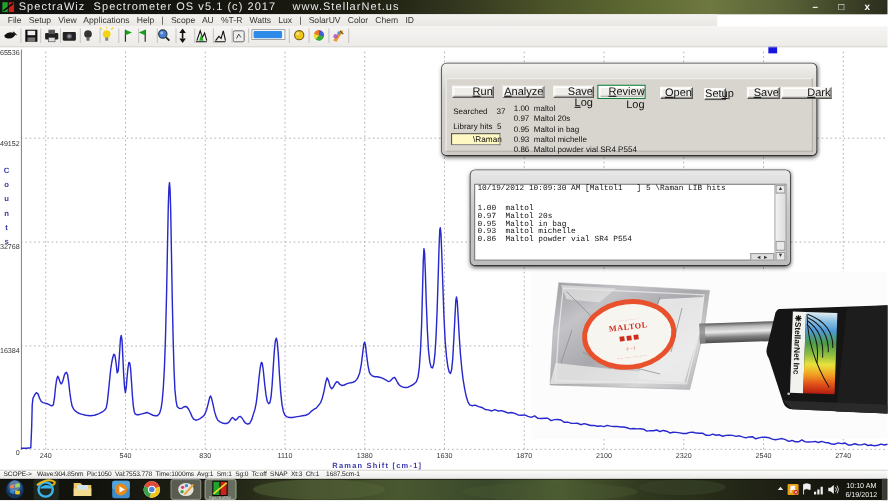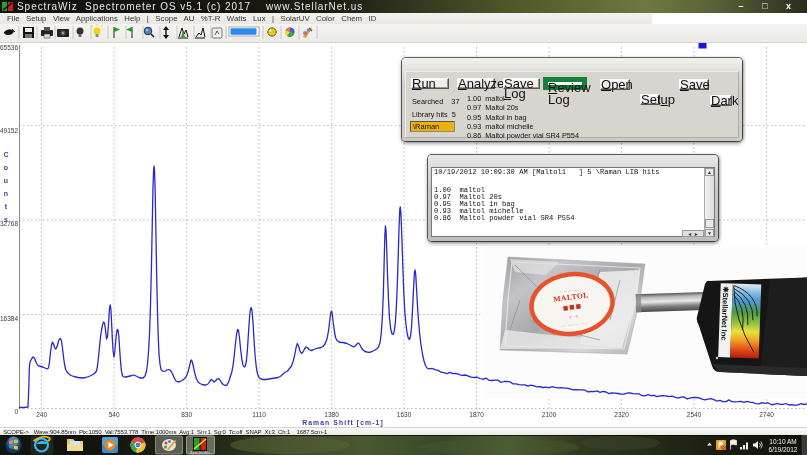--- a/index.html
+++ b/index.html
@@ -12,22 +12,22 @@
 
 #menu{position:absolute;left:0;top:13px;width:652px;height:11px;background:linear-gradient(#f4f2ef,#e9e7e2);font-size:7.8px;color:#333;white-space:pre;padding-left:7px;line-height:11px}
 
 #tbar{position:absolute;left:0;top:24px;width:807px;height:19px;background:linear-gradient(#f5f4f2,#ecebe8);border-bottom:1px solid #d5d3cf}
 
 #chart{position:absolute;left:0;top:0;width:807px;height:455px}
 
 .win{position:absolute;border-radius:4px;box-shadow:0 2px 4px rgba(0,0,0,.5), 2px 0 3px rgba(0,0,0,.25), 0 0 0 1px #6e6e6e}
 .w1frame{background:linear-gradient(#f2f1ee,#d3d1ca 30%,#cdcbc4)}
 .capbtn{display:inline-block;height:9px;border:1px solid #8a8a8a;border-radius:2px;background:linear-gradient(#fdfdfd,#d8d8d6 50%,#c7c7c4 50%,#e5e5e2);font-size:6px;line-height:7px;text-align:center;color:#444;vertical-align:top}
-.b97{position:absolute;height:11px;background:#efeeeb;border:1px solid #666;border-top-color:#f8f8f6;border-left-color:#f8f8f6;border-right-color:#555;border-bottom-color:#555;box-shadow:inset -1px -1px 0 #9a9892, inset 1px 1px 0 #fff;text-align:left;line-height:10px;font-size:13px;color:#111}
-.bfoc{border:5px solid #15803d;box-shadow:inset 0 0 0 1px #fff, inset 1px 1px 0 1px #fff, inset -2px -2px 0 #9a9892;outline:none}
+.b97{position:absolute;height:11px;background:#efeeeb;border:1px solid #666;border-top-color:#f8f8f6;border-left-color:#f8f8f6;border-right-color:#555;border-bottom-color:#555;box-shadow:inset -1px -1px 0 #9a9892, inset 1px 1px 0 #fff;text-align:right;line-height:10px;font-size:10px;color:#111}
+.bfoc{border:1px solid #15803d;box-shadow:inset 0 0 0 1px #fff, inset 1px 1px 0 1px #fff, inset -2px -2px 0 #9a9892;outline:none}
 
 #status{position:absolute;left:0;top:427px;width:807px;height:8px;background:linear-gradient(#fbfbfa,#ebeae7);border-top:1px solid #d8d6d2;font-size:6px;letter-spacing:-0.1px;color:#222;line-height:8px;white-space:pre}
 
 #task{position:absolute;left:0;top:435px;width:807px;height:20px;overflow:hidden}
 </style></head><body>
 <div id="scr">
 
 <svg id="chart" width="807" height="455">
 
   <rect x="0" y="43" width="807" height="380" fill="#ffffff"></rect>
@@ -255,26 +255,26 @@
 </svg>
 </div>
 
 <div class="win w1frame" style="left:402px;top:58px;width:340px;height:83px;">
   <div style="position:absolute;left:3px;top:13px;width:334px;height:67px;background:#d8d5ce;border:1px solid #efeeea;border-right-color:#b0aea8;border-bottom-color:#b0aea8;font-size:7.3px;color:#111">
     <div class="b97" style="left:5px;top:6px;width:38px"><u>R</u>un</div>
     <div class="b97" style="left:51px;top:6px;width:38px"><u>A</u>nalyze</div>
     <div class="b97" style="left:97px;top:6px;width:37px">Save <u>L</u>og</div>
     <div class="b97 bfoc" style="left:137px;top:5px;width:44px;height:13px;line-height:12px"><u>R</u>eview Log</div>
     <div class="b97" style="left:194px;top:7px;width:30px"><u>O</u>pen</div>
-    <div class="b97" style="left:234px;top:22px;width:20px">Set<u>u</u>p</div>
+    <div class="b97" style="left:234px;top:8px;width:20px">Set<u>u</u>p</div>
     <div class="b97" style="left:273px;top:7px;width:30px"><u>S</u>ave</div>
-    <div class="b97" style="left:304px;top:23px;width:22px"><u>D</u>ark</div>
+    <div class="b97" style="left:304px;top:7px;width:46px"><u>D</u>ark</div>
     <div style="position:absolute;left:6px;top:25px">Searched&nbsp;&nbsp;&nbsp;&nbsp;37</div>
     <div style="position:absolute;left:6px;top:38px">Library hits&nbsp;&nbsp;5</div>
-    <div style="position:absolute;left:4px;top:49px;width:45px;height:11px;background:#eab308;border:1px solid #888;border-top-color:#555;border-left-color:#555;font-size:7.5px;line-height:10px;padding-left:2px">\Raman</div>
+    <div style="position:absolute;left:4px;top:49px;width:45px;height:11px;background:#fef9c3;border:1px solid #888;border-top-color:#555;border-left-color:#555;font-size:7.5px;line-height:10px;padding-left:19px">\Raman</div>
     <div style="position:absolute;left:61px;top:22px;line-height:9.3px;font-size:7.3px;white-space:pre">1.00  maltol
 0.97  Maltol 20s
 0.95  Maltol in bag
 0.93  maltol michelle
 0.86  Maltol powder vial SR4 P554</div>
   </div>
 </div>
 
 <div class="win" style="left:428px;top:154.5px;width:290px;height:86px;background:linear-gradient(#e8e8e8,#c9c9c9 40%,#bdbdbd)">
   <div style="position:absolute;left:3px;top:12.5px;width:284px;height:70px;background:#fff;border:1px solid #777">

